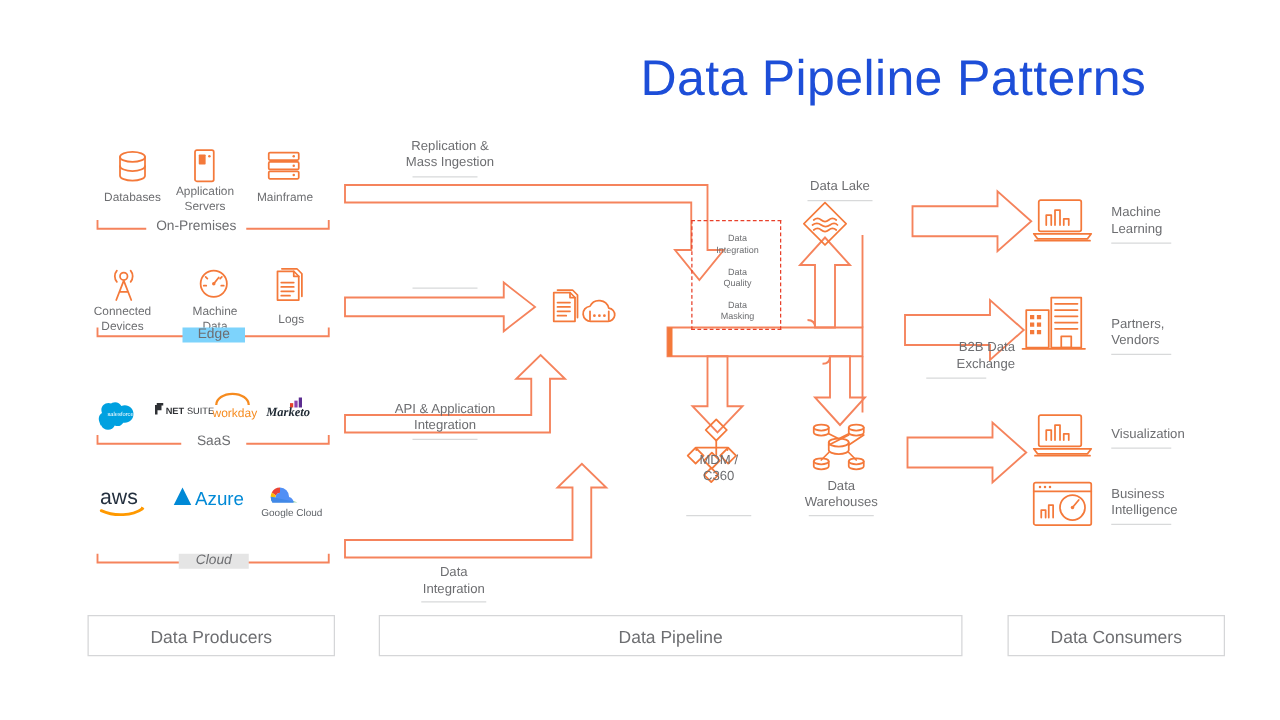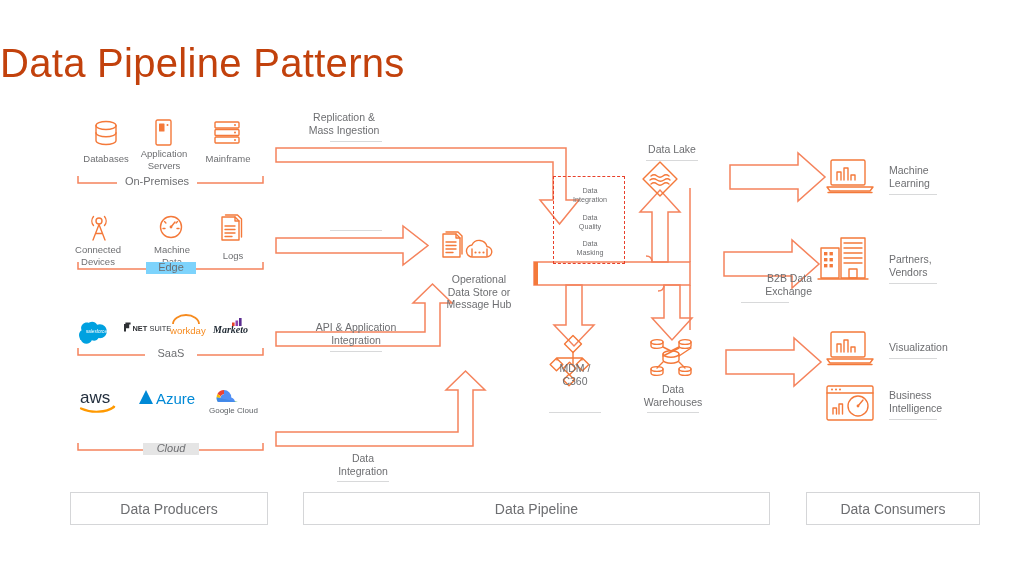--- a/index.html
+++ b/index.html
@@ -2,22 +2,22 @@
 <html><head>
 <meta charset="utf-8">
 <style>
   html,body{margin:0;padding:0;background:#ffffff;}
   body{width:1024px;height:576px;position:relative;overflow:hidden;
        font-family:"Liberation Sans","DejaVu Sans",sans-serif;color:#58595b;}
   .canvas{position:absolute;inset:0;}
   svg.layer{position:absolute;left:0;top:0;width:1024px;height:576px;overflow:visible;}
 
   
-  .title{position:absolute;left:0;top:41px;width:917px;text-align:left;
-         font-size:40px;font-weight:400;color:#c2410c;letter-spacing:.3px;
+  .title{position:absolute;left:0;top:41px;width:917px;text-align:right;
+         font-size:40px;font-weight:400;color:#1d4ed8;letter-spacing:.3px;
          font-family:"Liberation Sans","DejaVu Sans",sans-serif;}
 
   .lbl{position:absolute;text-align:center;font-size:9.5px;line-height:11.5px;
        color:#6d6e71;white-space:pre-line;}
   .lbl.grp{font-size:11px;color:#6d6e71;}
   .lbl.arrow{font-size:10.5px;line-height:12.5px;color:#6d6e71;}
   .lbl.node{font-size:10.5px;line-height:12.5px;color:#6d6e71;}
   .lbl.cons{font-size:10.5px;line-height:12.5px;color:#6d6e71;text-align:left;}
   .lbl.tiny{font-size:7.2px;line-height:9.4px;color:#6d6e71;}
 
@@ -255,37 +255,34 @@
 Devices</div>
   <div class="lbl" style="left:136px;top:244px;width:72px;">Machine
 Data</div>
   <div class="lbl" style="left:200px;top:250px;width:66px;">Logs</div>
   <div class="lbl grp" style="left:146px;top:262px;width:50px;background:#7dd3fc;">Edge</div>
 
   <div class="lbl grp" style="left:145px;top:348px;width:52px;background:#fff;">SaaS</div>
 
   <div class="lbl grp" style="left:143px;top:443px;width:56px;background:#e5e5e5;font-style:italic;">Cloud</div>
 
-  <div class="lbl arrow" style="left:284px;top:111px;width:120px;">Replication &amp;
+  <div class="lbl arrow" style="left:300px;top:111px;width:120px;">Replication &amp;
 Mass Ingestion</div>
   <div class="uline" style="left:330px;top:141px;width:52px;"></div>
 
   <div class="uline" style="left:330px;top:230px;width:52px;"></div>
 
   <div class="lbl arrow" style="left:291px;top:321px;width:130px;">API &amp; Application
 Integration</div>
   <div class="uline" style="left:330px;top:351px;width:52px;"></div>
 
   <div class="lbl arrow" style="left:303px;top:452px;width:120px;">Data
 Integration</div>
   <div class="uline" style="left:337px;top:481px;width:52px;"></div>
 
-  <div class="lbl node" style="left:434px;top:273px;width:90px;">Operational
-Data Store or
-Message Hub</div>
 
   <div class="lbl node" style="left:633px;top:143px;width:78px;">Data Lake</div>
   <div class="uline" style="left:646px;top:160px;width:52px;"></div>
 
   <div class="lbl node" style="left:535px;top:362px;width:80px;">MDM /
 C360</div>
   <div class="uline" style="left:549px;top:412px;width:52px;"></div>
 
   <div class="lbl node" style="left:632px;top:383px;width:82px;">Data
 Warehouses</div>

